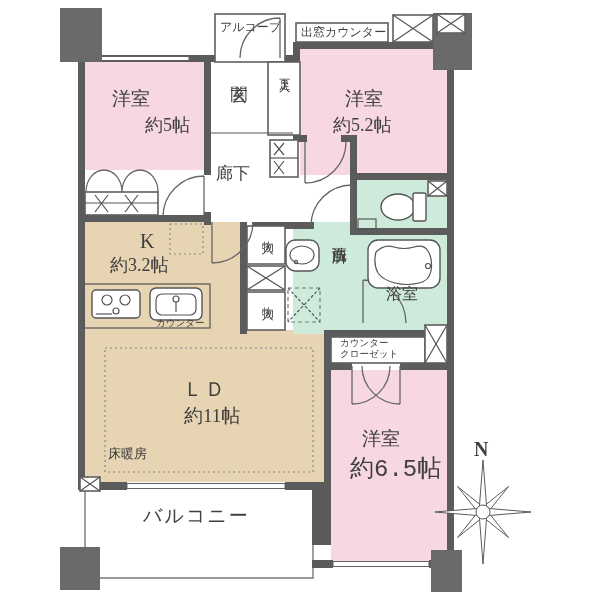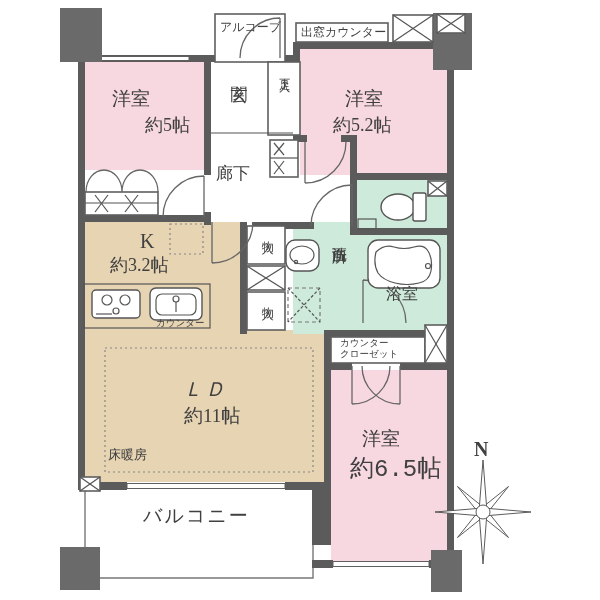--- a/index.html
+++ b/index.html
@@ -190,38 +190,38 @@
 
   <div class="lbl" style="left:112px;top:88px;font-size:19px;">洋室</div>
   <div class="lbl" style="left:104px;top:115px;font-size:18px;margin-left:41px;">約5帖</div>
 
   <div class="lbl" style="left:345px;top:88px;font-size:19px;">洋室</div>
   <div class="lbl" style="left:333px;top:115px;font-size:18px;">約5.2帖</div>
 
   <div class="lbl" style="left:362px;top:428px;font-size:19px;">洋室</div>
   <div class="lbl" style="left:350px;top:456px;font-size:24px;font-family:Liberation Mono, monospace;">約6.5帖</div>
 
-  <div class="lbl" style="left:183px;top:378px;font-size:20px;letter-spacing:2px;font-style:italic;">ＬＤ</div>
+  <div class="lbl" style="left:183px;top:378px;font-size:20px;letter-spacing:2px;">ＬＤ</div>
   <div class="lbl" style="left:184px;top:405px;font-size:19px;">約11帖</div>
 
   <div class="lbl" style="left:140px;top:230px;font-size:20px;">K</div>
   <div class="lbl" style="left:110px;top:255px;font-size:18px;text-align:center;">約3.2帖</div>
 
   <div class="lbl vert" style="left:229px;top:72px;font-size:17px;height:56px;">玄関</div>
   <div class="lbl vert" style="left:278px;top:70px;font-size:11px;height:60px;">下足入</div>
   <div class="lbl" style="left:216px;top:164px;font-size:17px;">廊下</div>
   <div class="lbl" style="left:220px;top:21px;font-size:12px;">アルコーブ</div>
   <div class="lbl" style="left:301px;top:26px;font-size:12px;">出窓カウンター</div>
 
   <div class="lbl vert" style="left:260px;top:231px;font-size:12px;height:30px;">物入</div>
   <div class="lbl vert" style="left:260px;top:297px;font-size:12px;height:30px;">物入</div>
   <div class="lbl vert" style="left:330px;top:235px;font-size:15px;height:90px;">洗面所</div>
   <div class="lbl" style="left:386px;top:285px;font-size:16px;">浴室</div>
 
   <div class="lbl" style="left:340px;top:338px;font-size:9.5px;">カウンター</div>
   <div class="lbl" style="left:340px;top:349px;font-size:9.5px;">クローゼット</div>
 
-  <div class="lbl" style="left:108px;top:448px;font-size:13px;">床暖房</div>
+  <div class="lbl" style="left:108px;top:448px;font-size:13px;font-family:Liberation Mono, monospace;">床暖房</div>
   <div class="lbl" style="left:143px;top:505px;font-size:19px;letter-spacing:2px;text-align:right;">バルコニー</div>
   <div class="lbl" style="left:156px;top:318px;font-size:9.5px;">カウンター</div>
 
   <div class="lbl" style="left:474px;top:438px;font-size:20px;font-weight:bold;">N</div>
 </div>
 
 </body></html>

